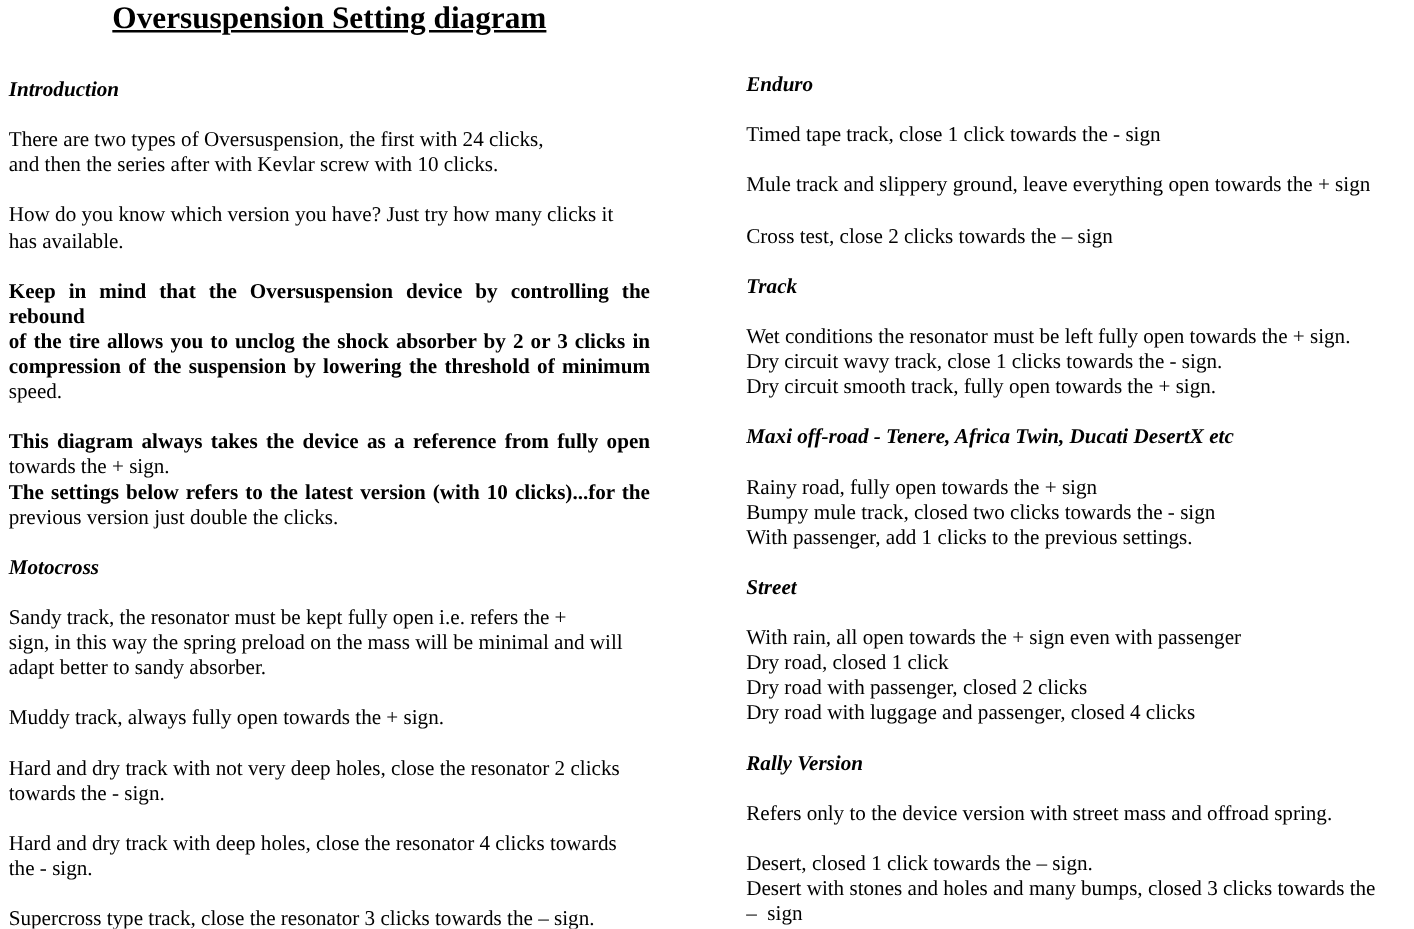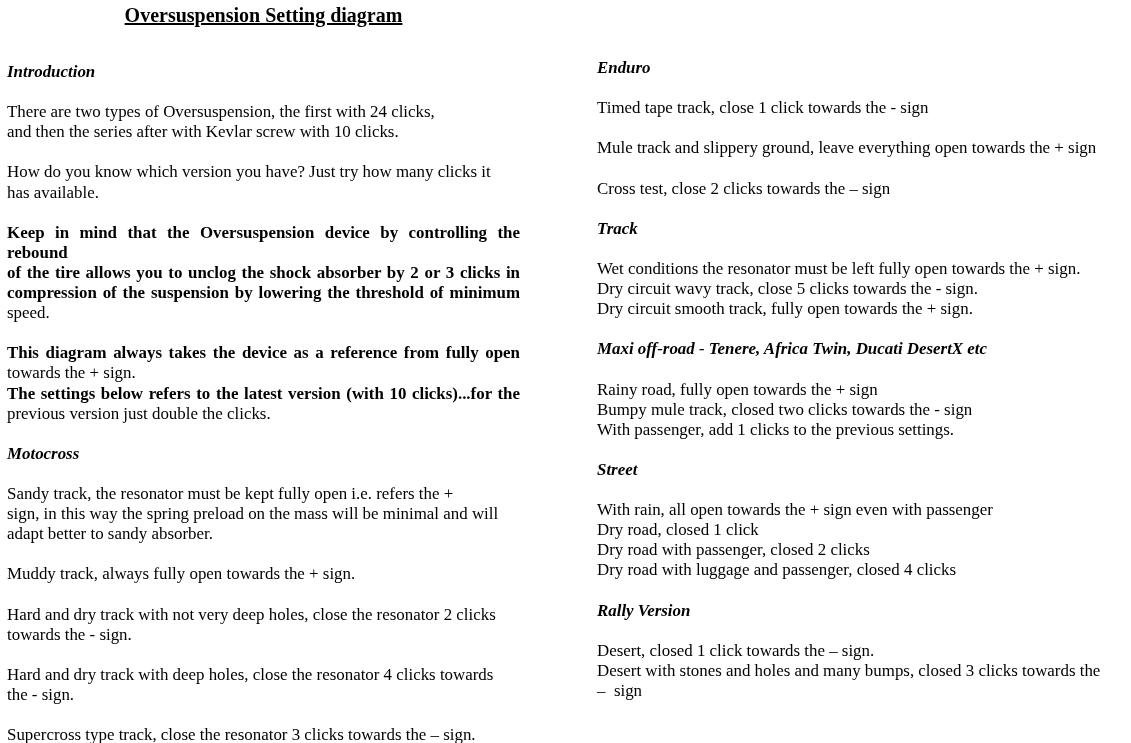--- a/index.html
+++ b/index.html
@@ -15,21 +15,21 @@
     height: 743px;
     background: #ffffff;
     overflow: hidden;
   }
   .doc-title {
     position: absolute;
     top: 3px;
     left: 7px;
     width: 513px;
     text-align: center;
-    font-size: 20px;
+    font-size: 25px;
     font-weight: bold;
     line-height: 24px;
   }
   .doc-title span {
     text-decoration: underline;
   }
   .col {
     position: absolute;
     font-size: 16.9px;
     line-height: 20.1px;
@@ -126,21 +126,21 @@
         <div class="line">Mule track and slippery ground, leave everything open towards the + sign</div>
       </div>
       <div class="block">
         <div class="line">Cross test, close 2 clicks towards the – sign</div>
       </div>
       <div class="block h">
         <div class="line">Track</div>
       </div>
       <div class="block">
         <div class="line">Wet conditions the resonator must be left fully open towards the + sign.</div>
-        <div class="line">Dry circuit wavy track, close 5 clicks towards the - sign.</div>
+        <div class="line">Dry circuit wavy track, close 1 clicks towards the - sign.</div>
         <div class="line">Dry circuit smooth track, fully open towards the + sign.</div>
       </div>
       <div class="block h">
         <div class="line">Maxi off-road - Tenere, Africa Twin, Ducati DesertX etc</div>
       </div>
       <div class="block">
         <div class="line">Rainy road, fully open towards the + sign</div>
         <div class="line">Bumpy mule track, closed two clicks towards the - sign</div>
         <div class="line">With passenger, add 1 clicks to the previous settings.</div>
       </div>
@@ -150,18 +150,21 @@
       <div class="block">
         <div class="line">With rain, all open towards the + sign even with passenger</div>
         <div class="line">Dry road, closed 1 click</div>
         <div class="line">Dry road with passenger, closed 2 clicks</div>
         <div class="line">Dry road with luggage and passenger, closed 4 clicks</div>
       </div>
       <div class="block h">
         <div class="line">Rally Version</div>
       </div>
       <div class="block">
+        <div class="line">Refers only to the device version with street mass and offroad spring.</div>
+      </div>
+      <div class="block">
         <div class="line">Desert, closed 1 click towards the – sign.</div>
         <div class="line">Desert with stones and holes and many bumps, closed 3 clicks towards the</div>
         <div class="line">–  sign</div>
       </div>
     </div>
 </div>
 
 </body></html>

